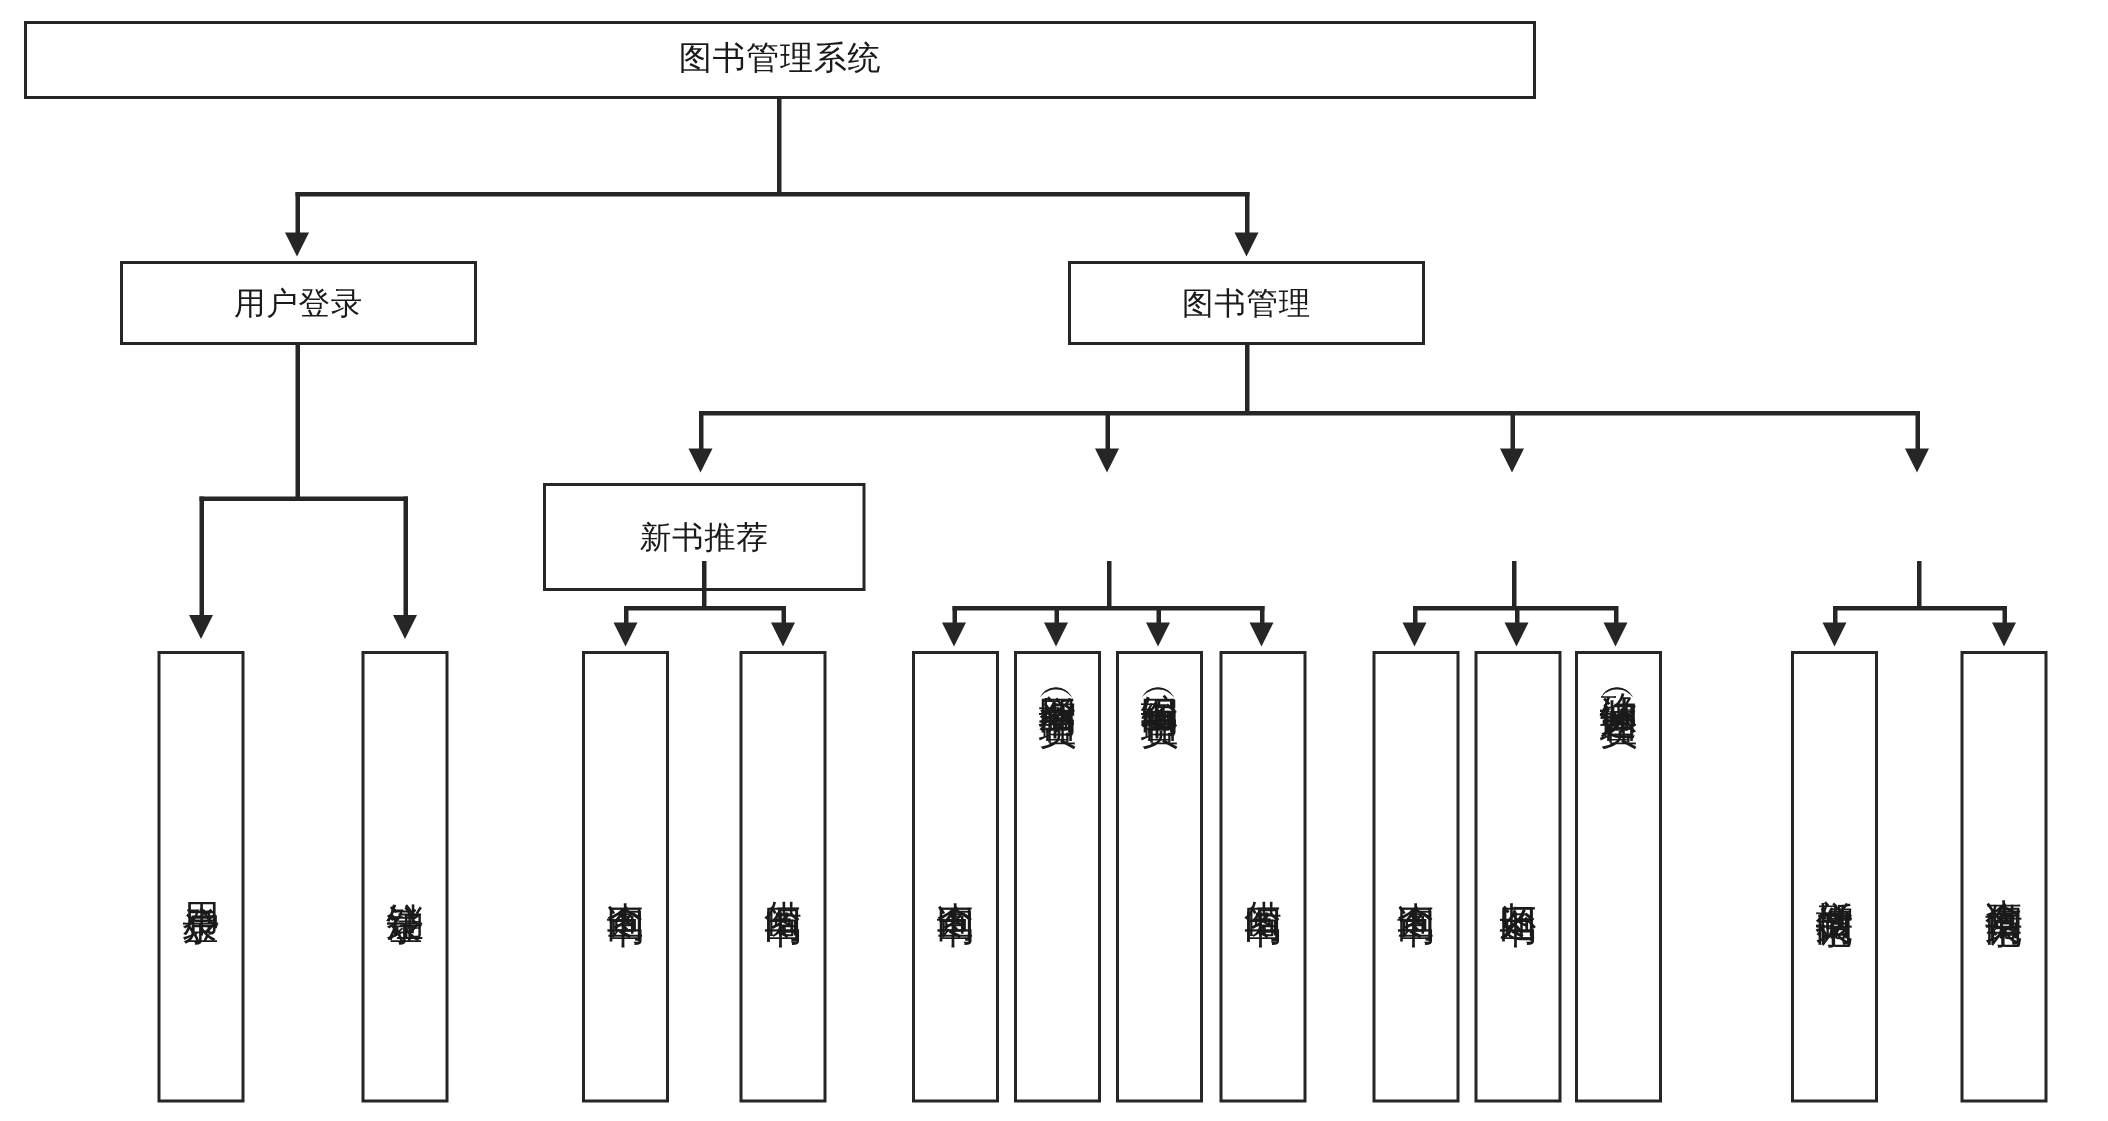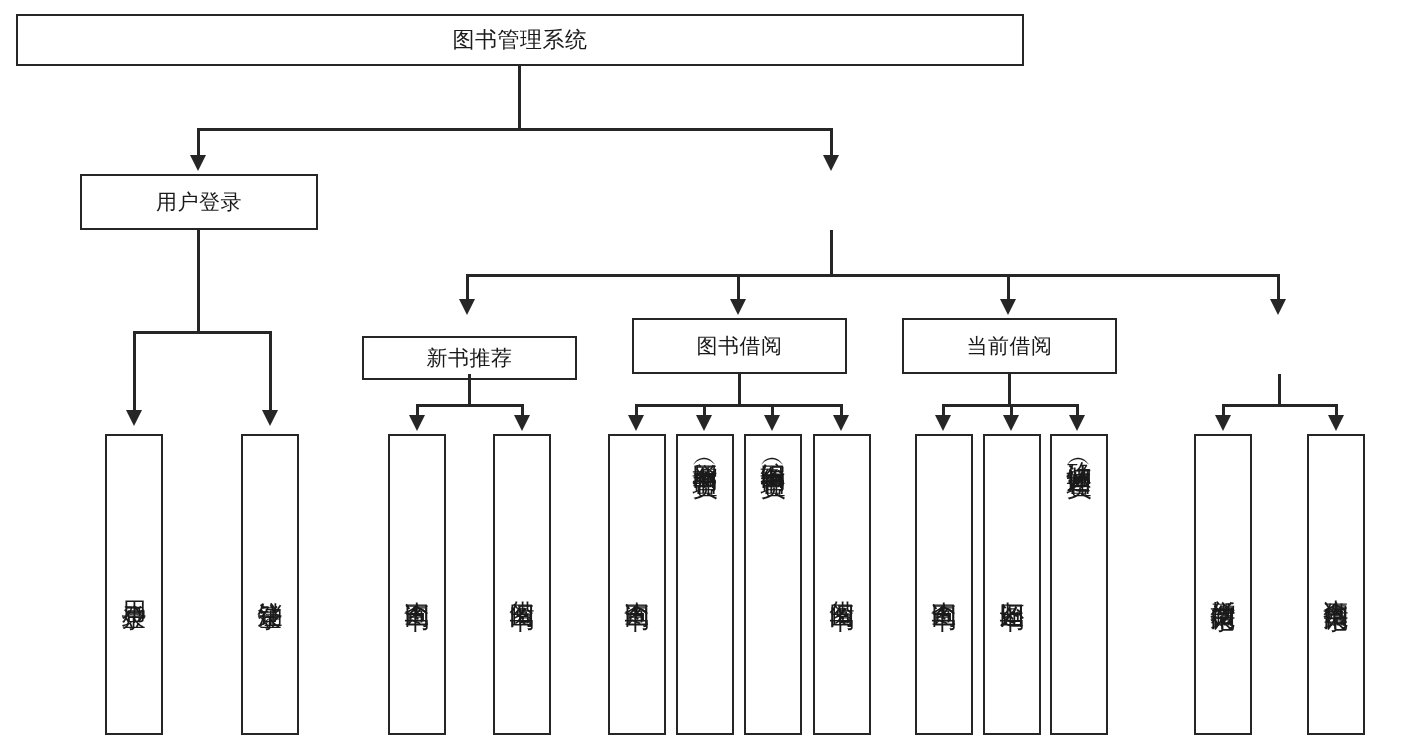--- a/index.html
+++ b/index.html
@@ -102,48 +102,45 @@
 
   <div class="hline" style="left:197px; top:128px; width:636px; height:3px;"></div>
 
   <div class="vline" style="left:197px; top:128px; width:3px; height:30px;"></div>
   <div class="arrow" style="left:190px; top:155px;"></div>
   <div class="vline" style="left:830px; top:128px; width:3px; height:30px;"></div>
   <div class="arrow" style="left:823px; top:155px;"></div>
 
   <div class="node horiz" style="left:80px; top:174px; width:238px; height:56px;">
     <span class="label">用户登录</span>
+  </div>
+  <div class="node horiz" style="left:712px; top:174px; width:238px; height:56px;">
+    <span class="label">图书管理</span>
   </div>
 
   <div class="vline" style="left:197px; top:230px; width:3px; height:103px;"></div>
   <div class="hline" style="left:133px; top:331px; width:139px; height:3px;"></div>
   <div class="vline" style="left:133px; top:331px; width:3px; height:82px;"></div>
   <div class="arrow" style="left:126px; top:410px;"></div>
   <div class="vline" style="left:269px; top:331px; width:3px; height:82px;"></div>
   <div class="arrow" style="left:262px; top:410px;"></div>
 
   <div class="vline" style="left:830px; top:230px; width:3px; height:46px;"></div>
   <div class="hline" style="left:466px; top:274px; width:814px; height:3px;"></div>
   <div class="vline" style="left:466px; top:274px; width:3px; height:28px;"></div>
   <div class="arrow" style="left:459px; top:299px;"></div>
   <div class="vline" style="left:737px; top:274px; width:3px; height:28px;"></div>
   <div class="arrow" style="left:730px; top:299px;"></div>
   <div class="vline" style="left:1007px; top:274px; width:3px; height:28px;"></div>
   <div class="arrow" style="left:1000px; top:299px;"></div>
   <div class="vline" style="left:1277px; top:274px; width:3px; height:28px;"></div>
   <div class="arrow" style="left:1270px; top:299px;"></div>
 
-  <div class="node horiz" style="left:362px; top:336px; width:215px; height:44px;">
+  <div class="node horiz" style="left:362px; top:322px; width:215px; height:72px;">
     <span class="label">新书推荐</span>
-  </div>
-  <div class="node horiz" style="left:632px; top:318px; width:215px; height:56px;">
-    <span class="label">图书借阅</span>
-  </div>
-  <div class="node horiz" style="left:902px; top:318px; width:215px; height:56px;">
-    <span class="label">当前借阅</span>
   </div>
 
   <div class="vline" style="left:468px; top:374px; width:3px; height:32px;"></div>
   <div class="hline" style="left:416px; top:404px; width:108px; height:3px;"></div>
   <div class="vline" style="left:416px; top:404px; width:3px; height:14px;"></div>
   <div class="arrow" style="left:409px; top:415px;"></div>
   <div class="vline" style="left:521px; top:404px; width:3px; height:14px;"></div>
   <div class="arrow" style="left:514px; top:415px;"></div>
 
   <div class="vline" style="left:738px; top:374px; width:3px; height:32px;"></div>

